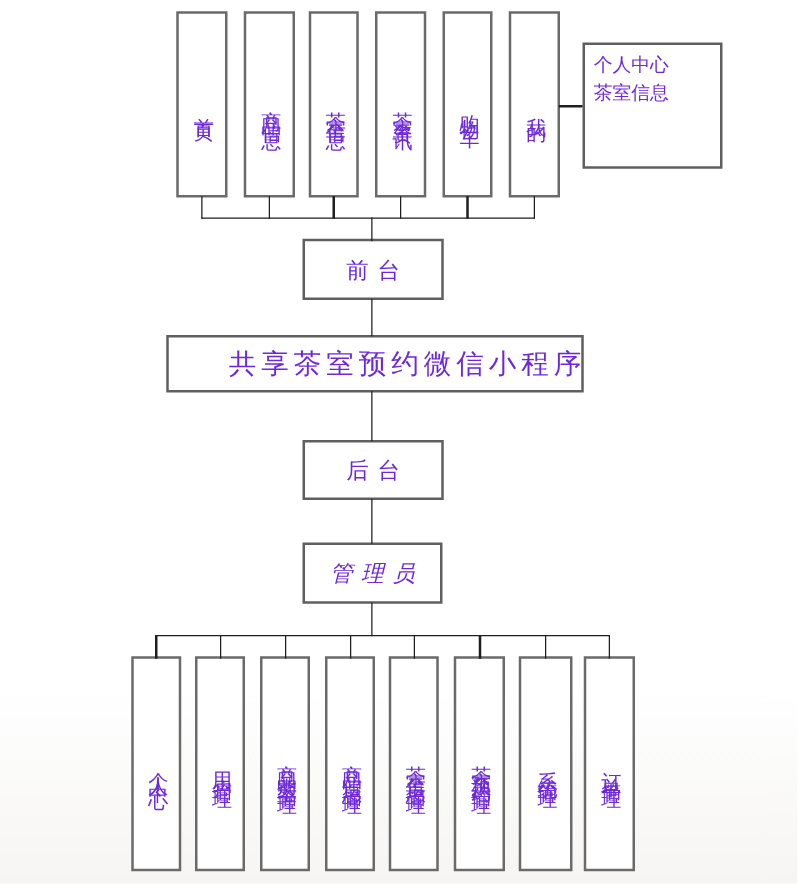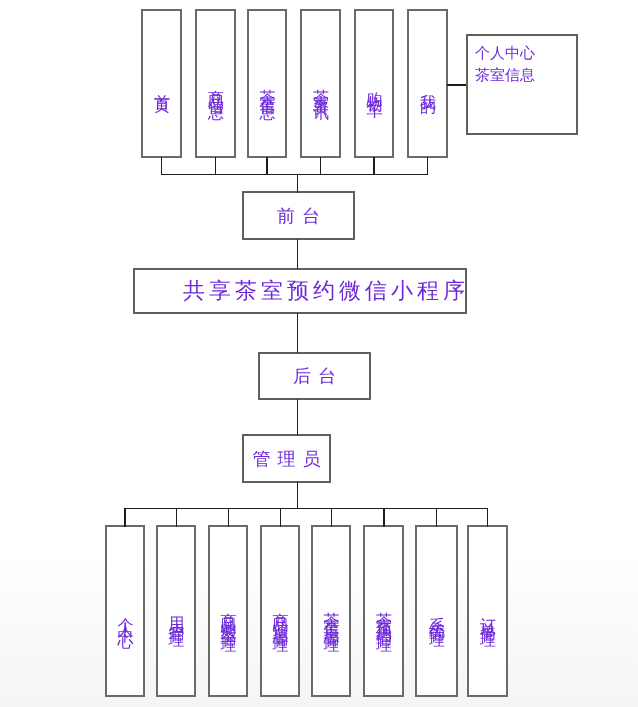--- a/index.html
+++ b/index.html
@@ -120,25 +120,25 @@
   </div>
 
   <div class="hbox" style="left:242px; top:191px; width:113px; height:49px;">
     <span class="htext">前台</span>
   </div>
 
   <div class="mainbox" style="left:133px; top:268px; width:334px; height:46px;">
     <span class="mtext">共享茶室预约微信小程序</span>
   </div>
 
-  <div class="hbox" style="left:258px; top:352px; width:113px; height:48px;">
+  <div class="hbox" style="left:242px; top:352px; width:113px; height:48px;">
     <span class="htext">后台</span>
   </div>
 
-  <div class="hbox" style="left:242px; top:434px; width:89px; height:49px;">
+  <div class="hbox" style="left:242px; top:434px; width:112px; height:49px;font-style:italic;">
     <span class="htext">管理员</span>
   </div>
 
   <div class="vbox tall" style="left:105px; top:525px; width:40px; height:172px;">
     <span class="vtext">个人中心</span>
   </div>
   <div class="vbox tall" style="left:156px; top:525px; width:40px; height:172px;">
     <span class="vtext">用户管理</span>
   </div>
   <div class="vbox tall" style="left:208px; top:525px; width:40px; height:172px;">

